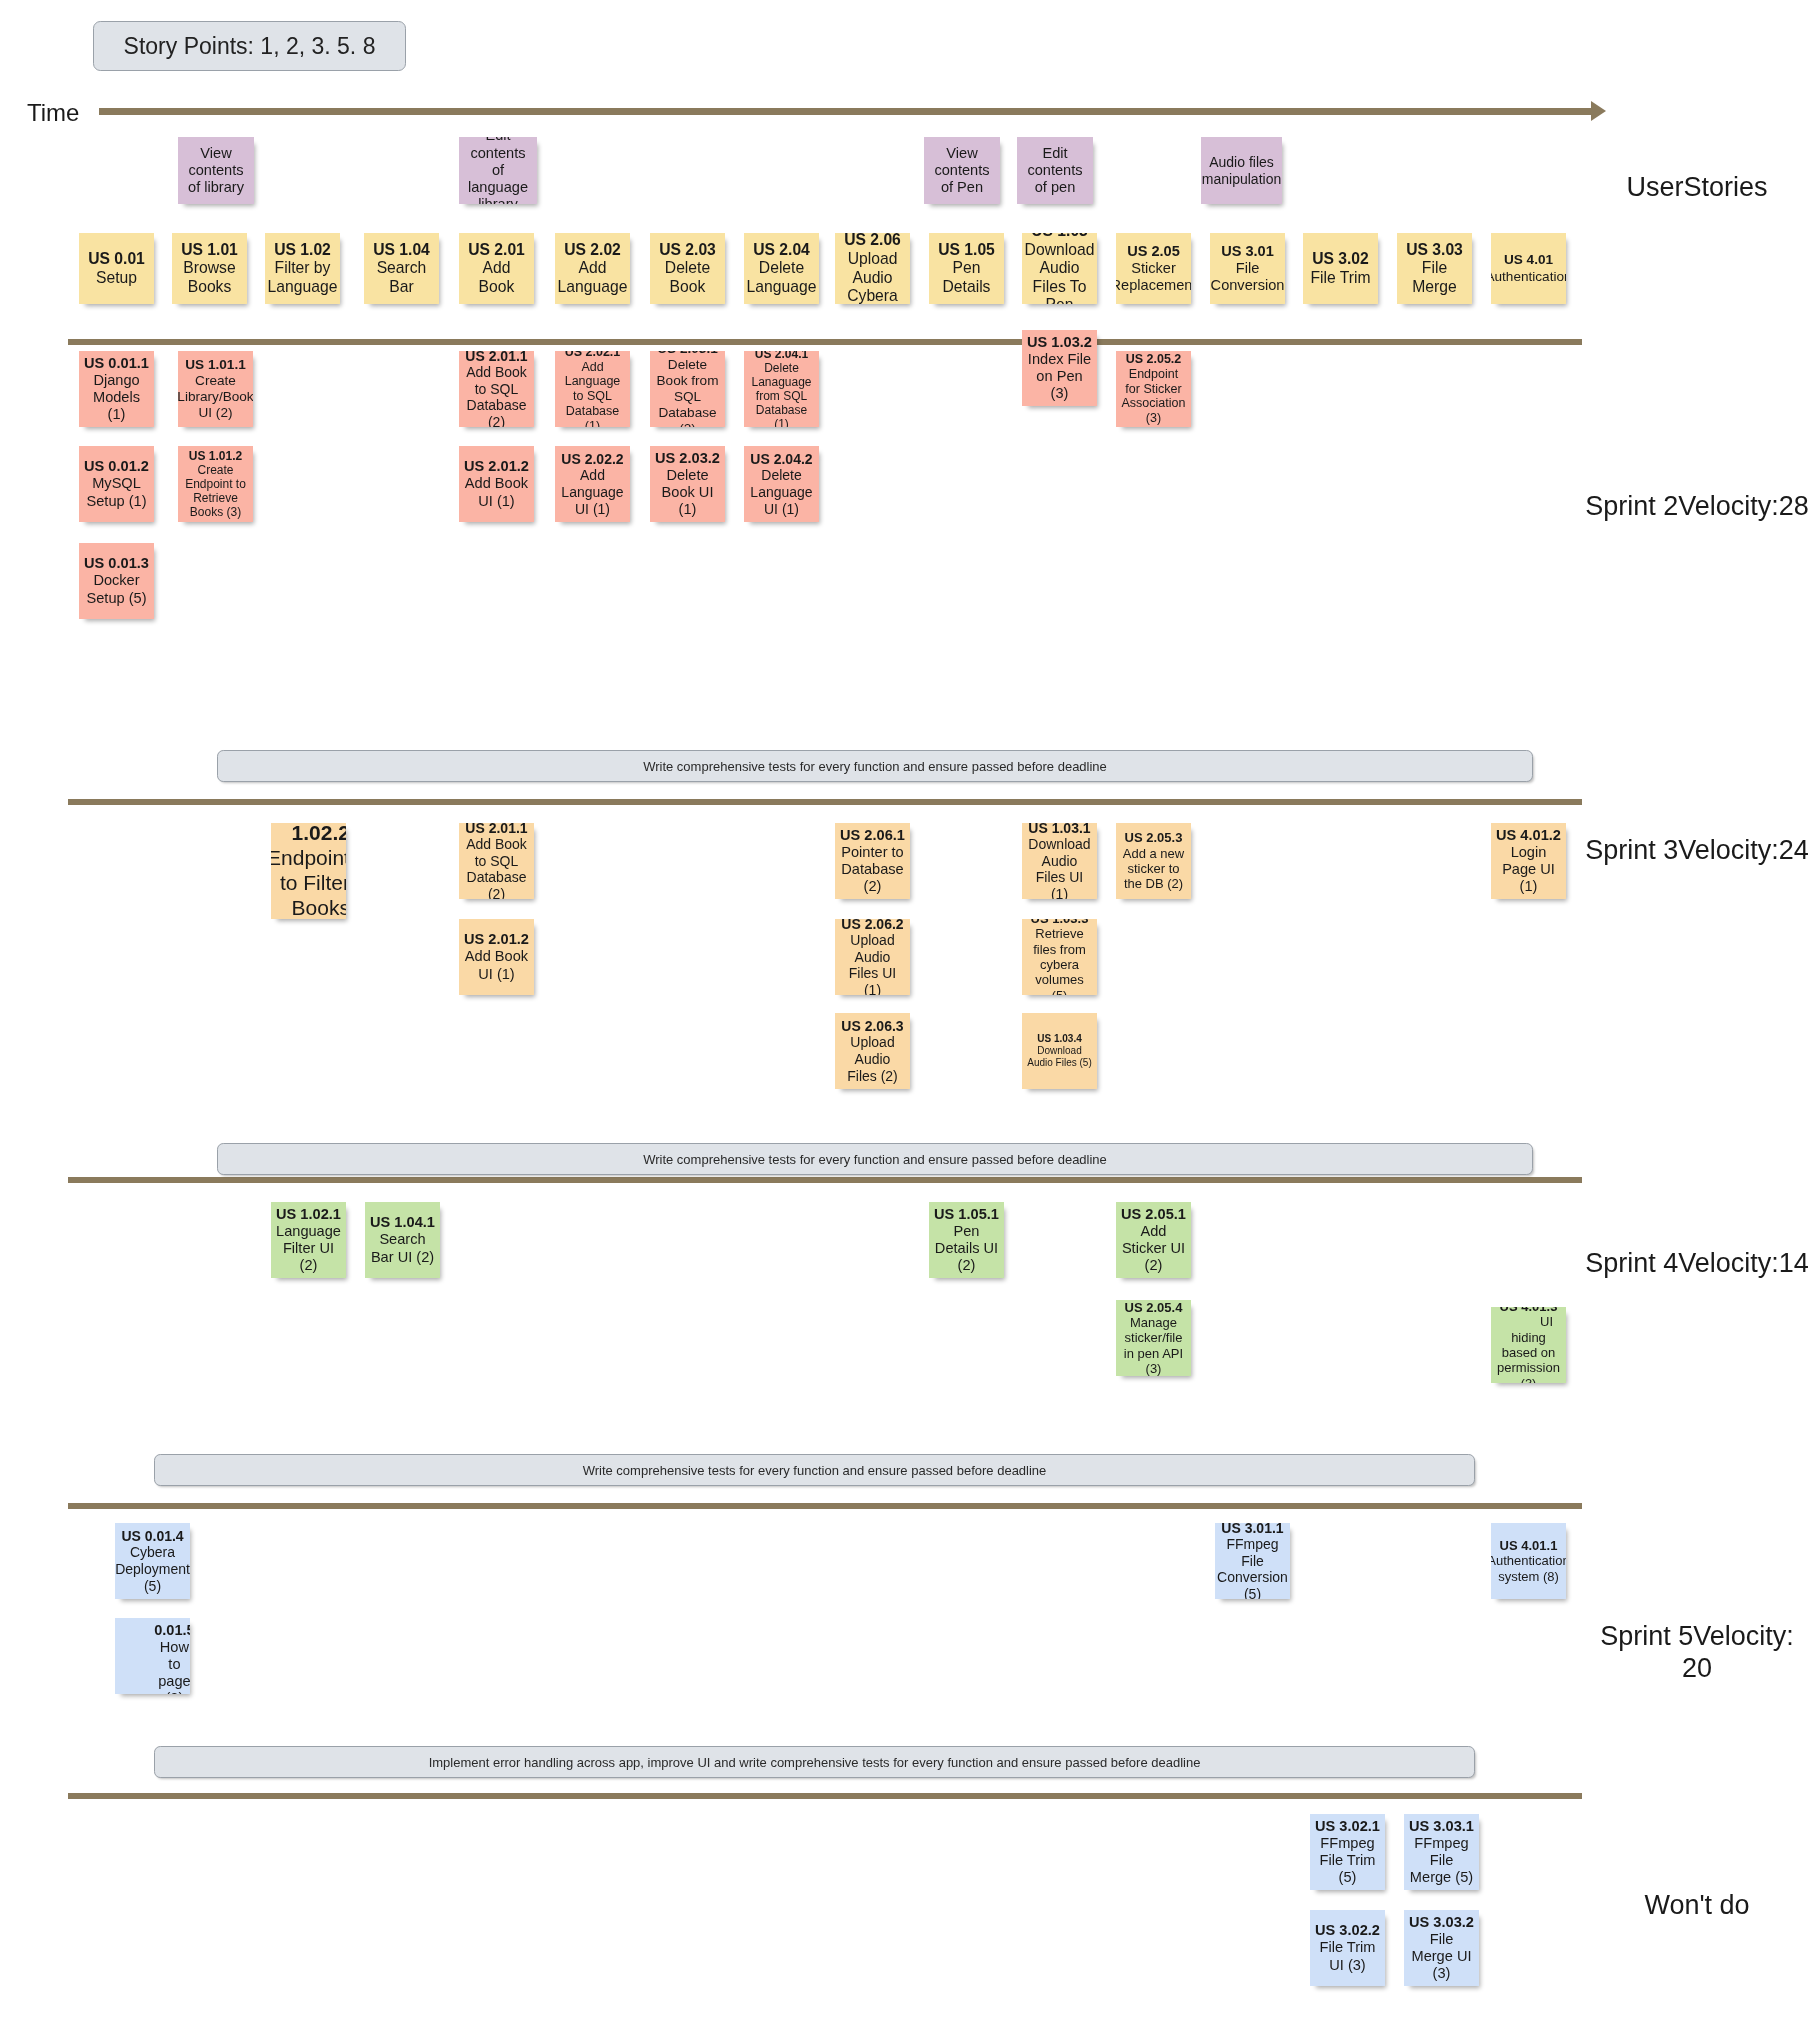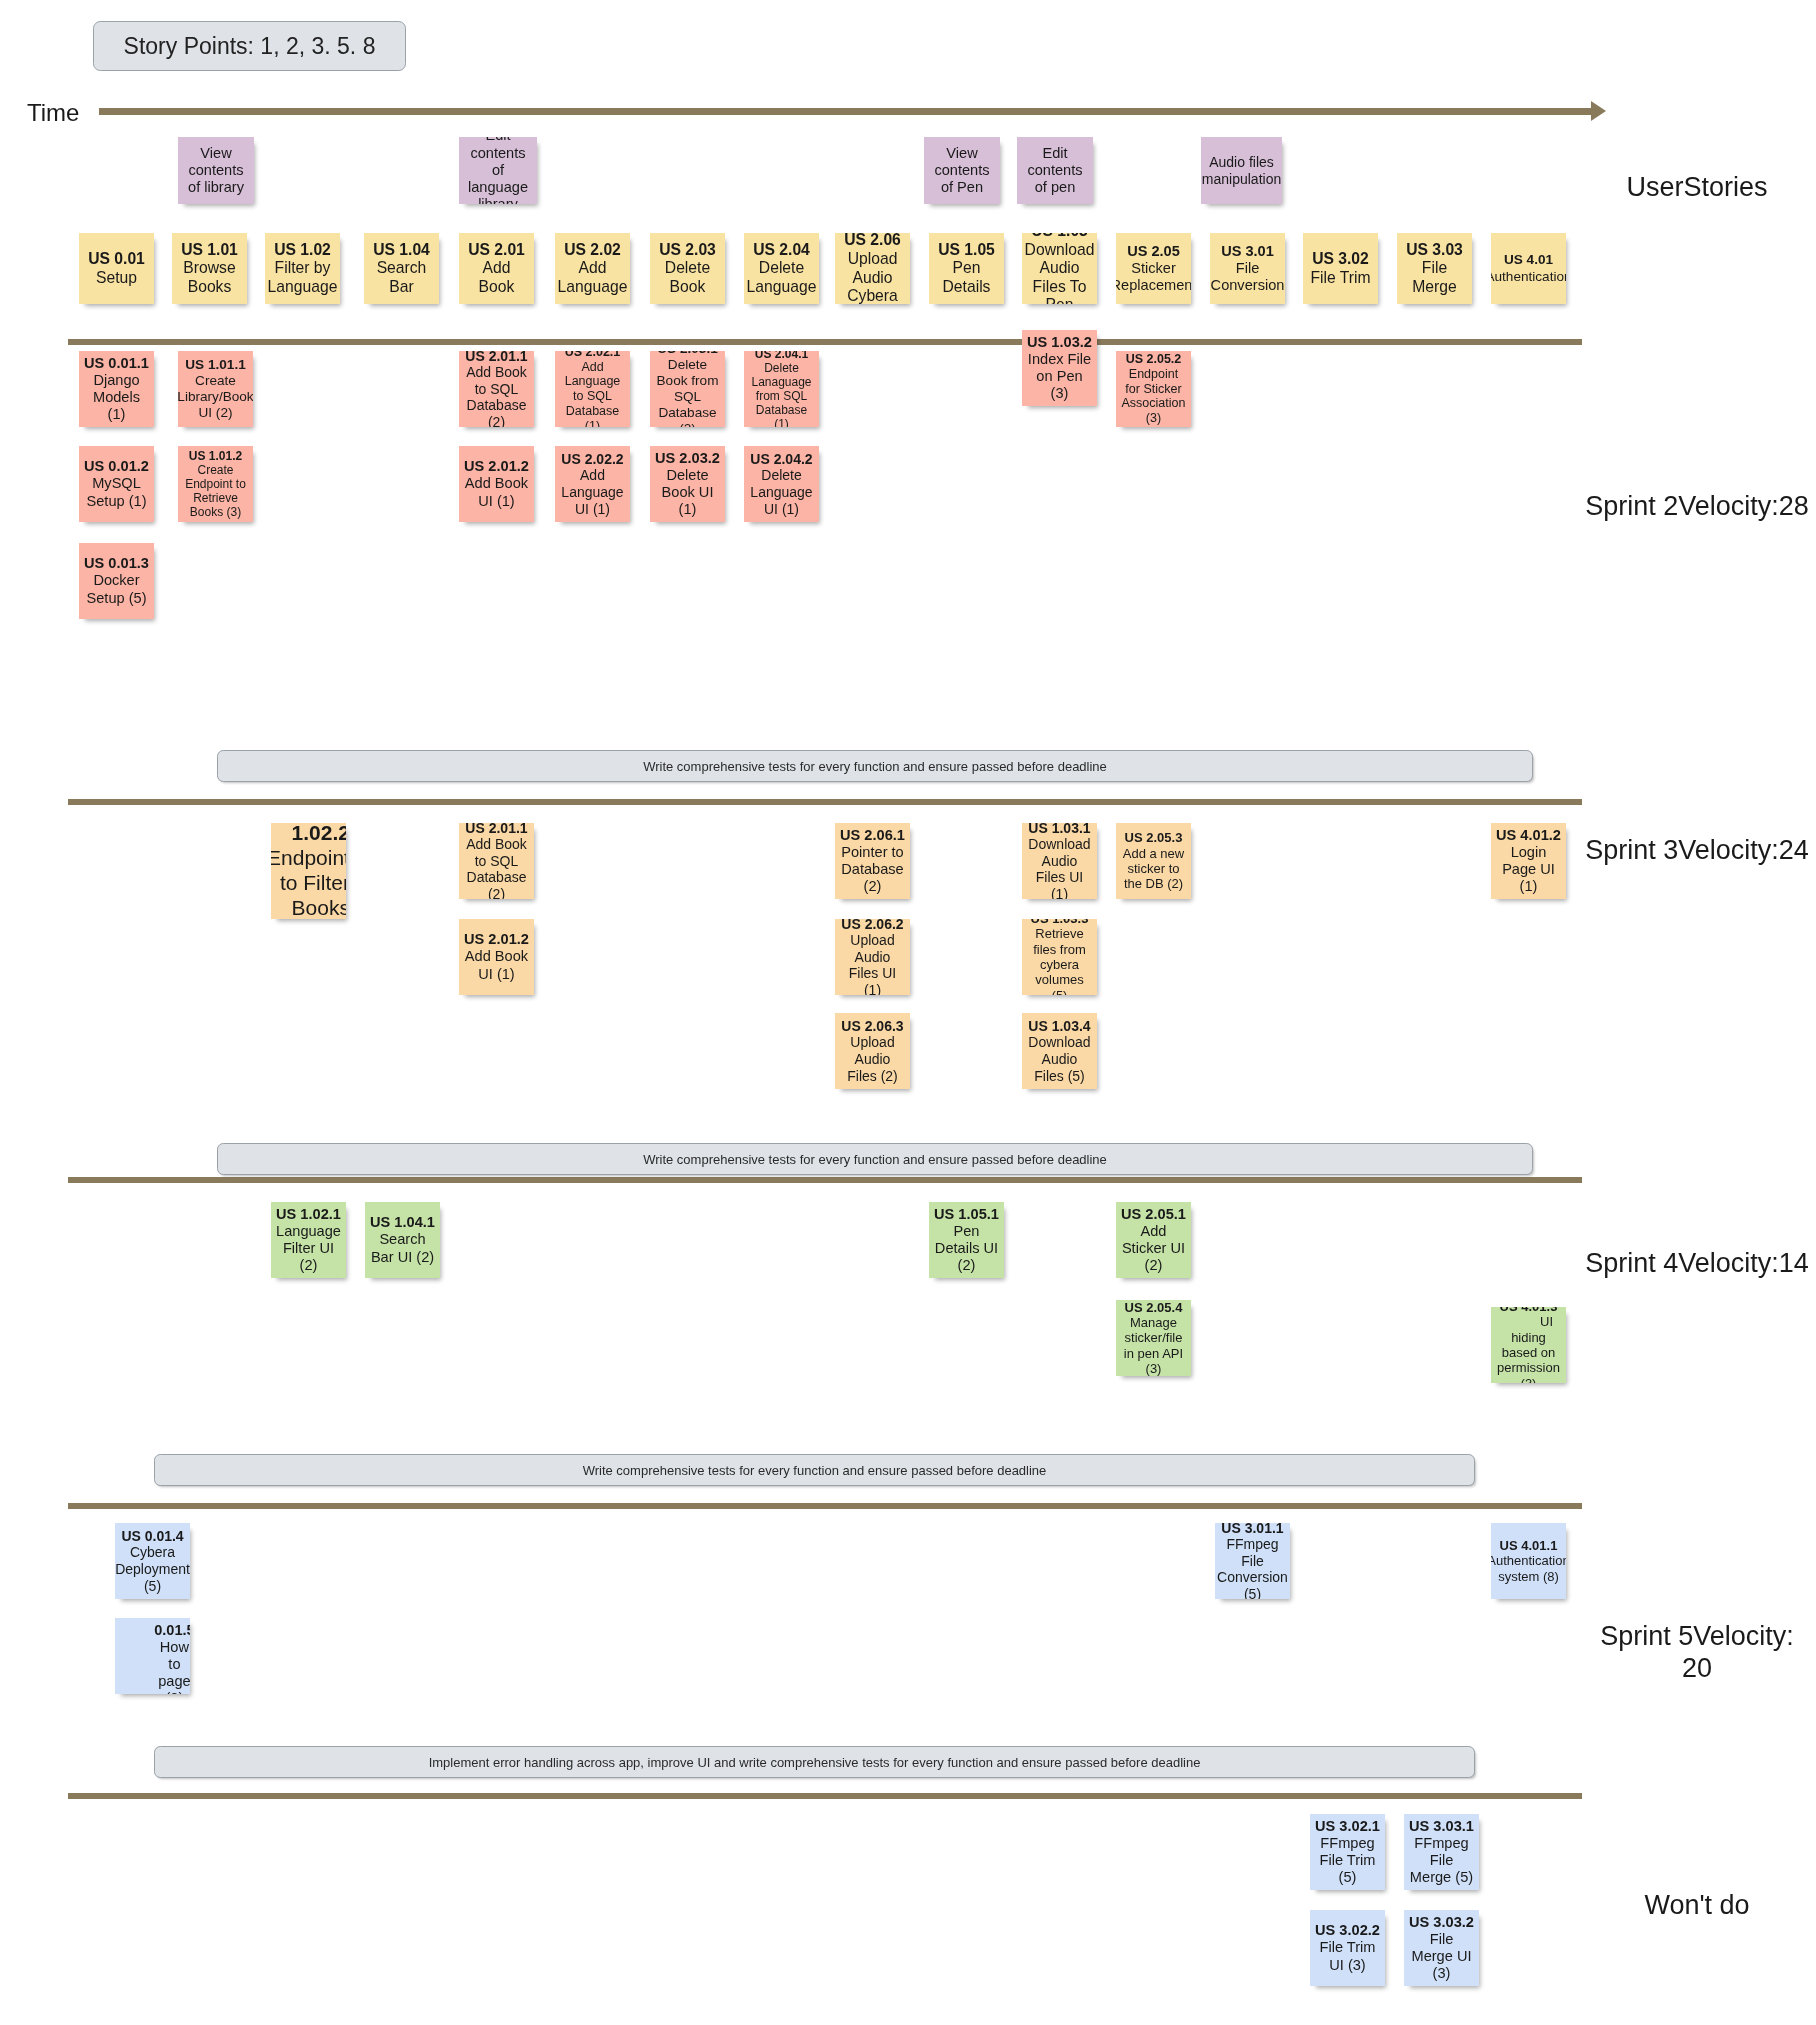--- a/index.html
+++ b/index.html
@@ -303,21 +303,21 @@
       </div>
       <div class="card c-s3" style="left: 835px; top: 1013px; width: 75px; height: 76px; font-size: 14px;">
         <span><b>US 2.06.3</b> <br><span style="display: inline;">Upload Audio Files (2)</span></span>
       </div>
       <div class="card c-s3" style="left: 1022px; top: 823px; width: 75px; height: 76px; font-size: 14px;">
         <span><b>US 1.03.1</b> <br><span style="display: inline;">Download Audio Files UI (1)</span></span>
       </div>
       <div class="card c-s3" style="left: 1022px; top: 919px; width: 75px; height: 76px; font-size: 13px;">
         <span><b>US 1.03.3</b> <br><span style="display: inline;">Retrieve files from cybera volumes  (5)</span></span>
       </div>
-      <div class="card c-s3" style="left: 1022px; top: 1013px; width: 75px; height: 76px; font-size: 14px;">
+      <div class="card c-s3" style="left: 1022px; top: 1013px; width: 75px; height: 76px; font-size: 10px;">
         <span><b>US 1.03.4</b> <br><span style="display: inline;">Download Audio Files (5)</span></span>
       </div>
       <div class="card c-s3" style="left: 1116px; top: 823px; width: 75px; height: 76px; font-size: 13px;">
         <span><b>US 2.05.3</b> <br><span style="display: inline;">Add a new sticker to the DB (2)</span></span>
       </div>
       <div class="card c-s3" style="left: 1491px; top: 823px; width: 75px; height: 76px; font-size: 14.6px;">
         <span><b>US 4.01.2</b> <br><span style="display: inline;">Login Page UI (1)</span></span>
       </div>
       <div class="card c-s4" style="left: 271px; top: 1202px; width: 75px; height: 76px; font-size: 14.6px;">
         <span><b>US 1.02.1</b> <br><span style="display: inline;">Language Filter UI (2)</span></span>

